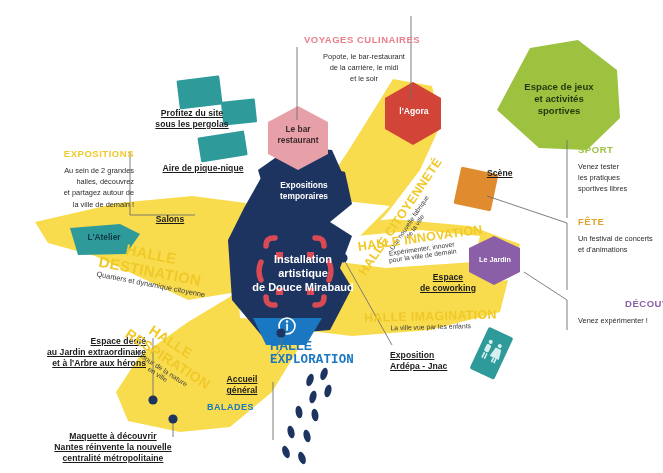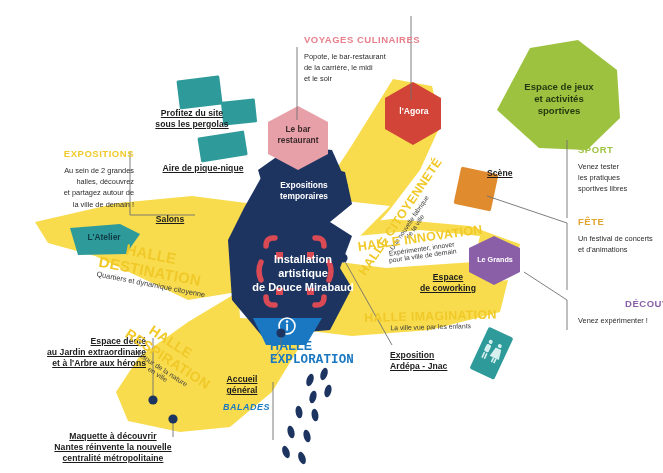--- a/index.html
+++ b/index.html
@@ -254,21 +254,21 @@
   <div class="callout right" style="left:24px;top:148px;width:110px;">
     <div class="cat" style="color:#F0C929;">EXPOSITIONS</div>
     <div class="desc" style="white-space: pre-line;">Au sein de 2 grandes
 halles, découvrez
 et partagez autour de
 la ville de demain !</div>
   </div>
 
   <div class="callout" style="left:304px;top:34px;width:120px;">
     <div class="cat" style="color:#E8808C;">VOYAGES CULINAIRES</div>
-    <div class="desc" style="white-space: pre-line;">Popote, le bar-restaurant
+    <div class="desc" style="white-space: pre-line; text-align: center;">Popote, le bar-restaurant
 de la carrière, le midi
 et le soir</div>
   </div>
 
 
   <div class="callout" style="left:578px;top:144px;width:85px;">
     <div class="cat" style="color:#9DC23F;">SPORT</div>
     <div class="desc" style="white-space: pre-line;">Venez tester
 les pratiques
 sportives libres</div>
@@ -278,21 +278,21 @@
     <div class="cat" style="color:#E0A32E;">FÊTE</div>
     <div class="desc" style="white-space: pre-line;">Un festival de concerts
 et d'animations</div>
   </div>
 
   <div class="callout" style="left:578px;top:298px;width:86px;">
     <div class="cat" style="color:#8B5FA8;padding-left:47px;">DÉCOUVERTE</div>
     <div class="desc">Venez expérimenter !</div>
   </div>
 
-  <div class="callout right" style="left:196px;top:402px;width:74px;font-style:italic;">
+  <div class="callout right" style="left:180px;top:402px;width:74px;">
     <div class="cat" style="color:#1A78C2;font-size:9px;">BALADES</div>
   </div>
 
   <div class="maplabel" style="left: 137px; top: 108px; width: 110px; white-space: pre-line;">Profitez du site
 sous les pergolas</div>
 
   <div class="maplabel" style="left:143px;top:163px;width:120px;">Aire de pique-nique</div>
 
   <div class="maplabel" style="left:140px;top:214px;width:60px;">Salons</div>
 
@@ -326,21 +326,21 @@
 
   <div class="shapelabel" style="left: 262px; top: 180px; width: 84px; font-size: 8.4px; color: rgb(255, 255, 255); white-space: pre-line;">Expositions
 temporaires</div>
 
   <div class="shapelabel" style="left: 248px; top: 253px; width: 110px; font-size: 11px; color: rgb(255, 255, 255); white-space: pre-line;">Installation
 artistique
 de Douce Mirabaud</div>
 
   <div class="shapelabel" style="left:74px;top:232px;width:60px;font-size:8.4px;color:#0f3b44;">L'Atelier</div>
 
-  <div class="shapelabel" style="left:468px;top:255px;width:54px;font-size:7.2px;color:#ffffff;">Le Grands</div>
+  <div class="shapelabel" style="left:468px;top:255px;width:54px;font-size:7.2px;color:#ffffff;">Le Jardin</div>
 
   <div class="hall" style="left:104px;top:236px;transform:rotate(11deg);">
     <span class="t1" style="font-size:15px;color:#F0C929;padding-left:24px;">HALLE</span>
     <span class="t1" style="font-size:15px;color:#F0C929;">DESTINATION</span>
     <span class="t2" style="font-size:7.4px;">Quartiers et dynamique citoyenne</span>
   </div>
 
   <div class="hall" style="left:140px;top:312px;transform:rotate(33deg);">
     <span class="t1" style="font-size:14px;color:#F0C929;padding-left:18px;">HALLE</span>
     <span class="t1" style="font-size:14px;color:#F0C929;">RESPIRATION</span>

